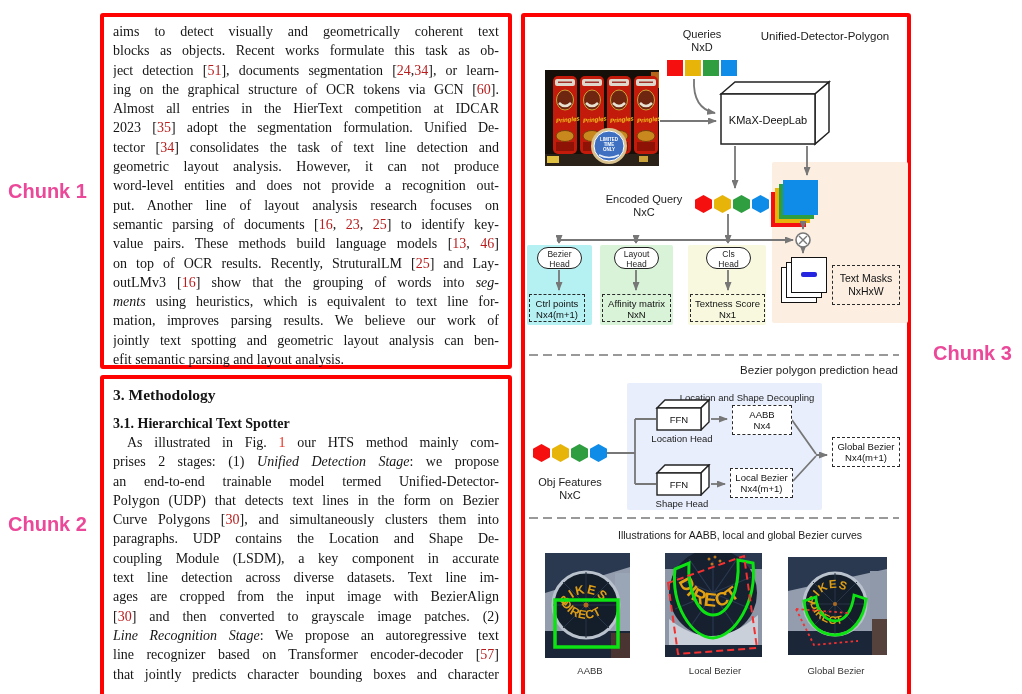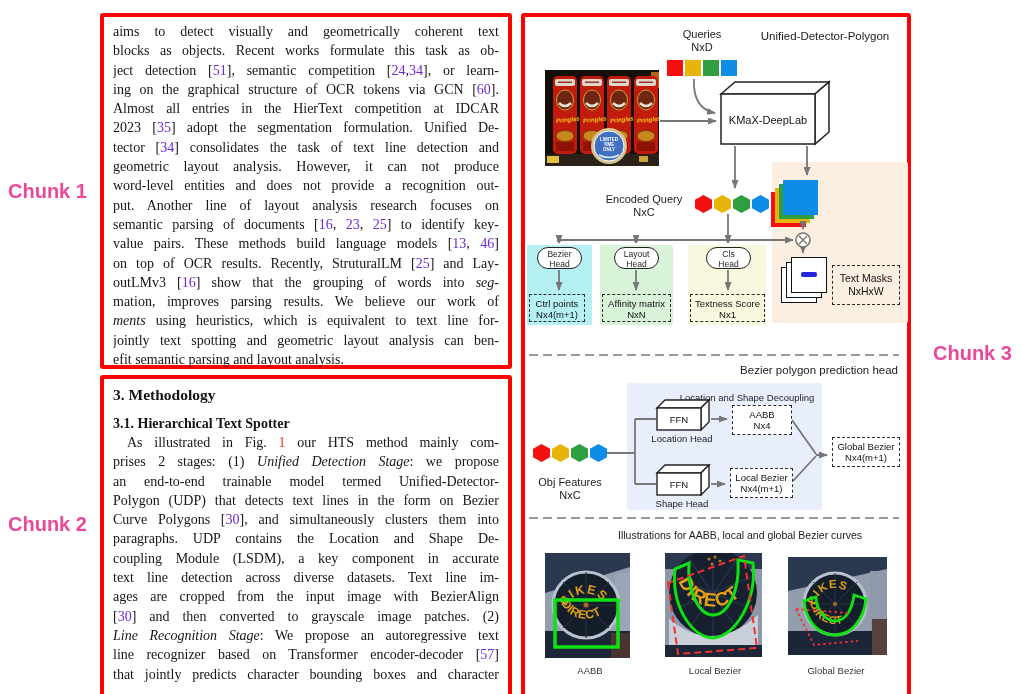--- a/index.html
+++ b/index.html
@@ -5,21 +5,21 @@
   html,body{margin:0;padding:0;}
   body{width:1022px;height:694px;position:relative;overflow:hidden;background:#fff;
        font-family:"Liberation Sans",sans-serif;}
   .clabel{position:absolute;font:bold 20px "Liberation Sans",sans-serif;color:#ec4899;}
   .cbox{position:absolute;border:4px solid #fe0202;border-radius:3px;background:#fff;box-sizing:border-box;}
   
   .ptext{font-family:"Liberation Serif",serif;font-size:14px;color:#151515;}
   .tline{text-align:justify;text-align-last:justify;line-height:19.3px;height:19.3px;overflow:hidden;}
   .tline.noj{text-align-last:left;}
   .tline.ind{text-indent:14px;}
-  .ref{color:#6d28d9;}
+  .ref{color:#b91c1c;}
   .it{font-style:italic;}
   .redtxt{color:#e83022;}
   #box1-text{padding:5px 9px 0 9px;}
   #box2-text{padding:7px 9px 0 9px;}
   .h1{font:bold 15.5px "Liberation Serif",serif;margin:0 0 12px 0;}
   .h2{font:bold 14px "Liberation Serif",serif;margin:0 0 1px 0;}
   
   .fig{position:absolute;inset:0;}
   .flabel{position:absolute;text-align:center;color:#1c1c1c;line-height:1.22;}
   .panel{position:absolute;border-radius:2px;}
@@ -39,34 +39,34 @@
 <body>
 
 <div class="clabel" style="left:8px;top:180px;">Chunk 1</div>
 <div class="clabel" style="left:8px;top:513px;">Chunk 2</div>
 <div class="clabel" style="left:933px;top:342px;">Chunk 3</div>
 
 <div class="cbox" style="left:100px;top:13px;width:412px;height:356px;">
   <div id="box1-text" class="ptext">
       <div class="tline"><span>aims to detect visually and geometrically coherent text</span></div>
       <div class="tline"><span>blocks as objects. Recent works formulate this task as ob-</span></div>
-      <div class="tline"><span>ject detection [</span><span class="ref">51</span><span>], semantic competition [</span><span class="ref">24</span><span>,</span><span class="ref">34</span><span>], or learn-</span></div>
+      <div class="tline"><span>ject detection [</span><span class="ref">51</span><span>], documents segmentation [</span><span class="ref">24</span><span>,</span><span class="ref">34</span><span>], or learn-</span></div>
       <div class="tline"><span>ing on the graphical structure of OCR tokens via GCN [</span><span class="ref">60</span><span>].</span></div>
       <div class="tline"><span>Almost all entries in the HierText competition at IDCAR</span></div>
       <div class="tline"><span>2023 [</span><span class="ref">35</span><span>] adopt the segmentation formulation. Unified De-</span></div>
       <div class="tline"><span>tector [</span><span class="ref">34</span><span>] consolidates the task of text line detection and</span></div>
       <div class="tline"><span>geometric layout analysis.  However, it can not produce</span></div>
       <div class="tline"><span>word-level entities and does not provide a recognition out-</span></div>
       <div class="tline"><span>put.  Another line of layout analysis research focuses on</span></div>
       <div class="tline"><span>semantic parsing of documents [</span><span class="ref">16</span><span>, </span><span class="ref">23</span><span>, </span><span class="ref">25</span><span>] to identify key-</span></div>
       <div class="tline"><span>value pairs. These methods build language models [</span><span class="ref">13</span><span>, </span><span class="ref">46</span><span>]</span></div>
       <div class="tline"><span>on top of OCR results. Recently, StruturalLM [</span><span class="ref">25</span><span>] and Lay-</span></div>
       <div class="tline"><span>outLMv3 [</span><span class="ref">16</span><span>] show that the grouping of words into </span><span class="it">seg-</span></div>
+      <div class="tline"><span class="it">ments</span><span> using heuristics, which is equivalent to text line for-</span></div>
       <div class="tline"><span>mation, improves parsing results.  We believe our work of</span></div>
-      <div class="tline"><span class="it">ments</span><span> using heuristics, which is equivalent to text line for-</span></div>
       <div class="tline"><span>jointly text spotting and geometric layout analysis can ben-</span></div>
       <div class="tline noj"><span>efit semantic parsing and layout analysis.</span></div>
     </div>
 </div>
 
 <div class="cbox" style="left:100px;top:375px;width:412px;height:332px;">
   <div id="box2-text" class="ptext">
     <div class="h1">3. Methodology</div>
     <div class="h2">3.1. Hierarchical Text Spotter</div>
     <div id="box2-lines">

